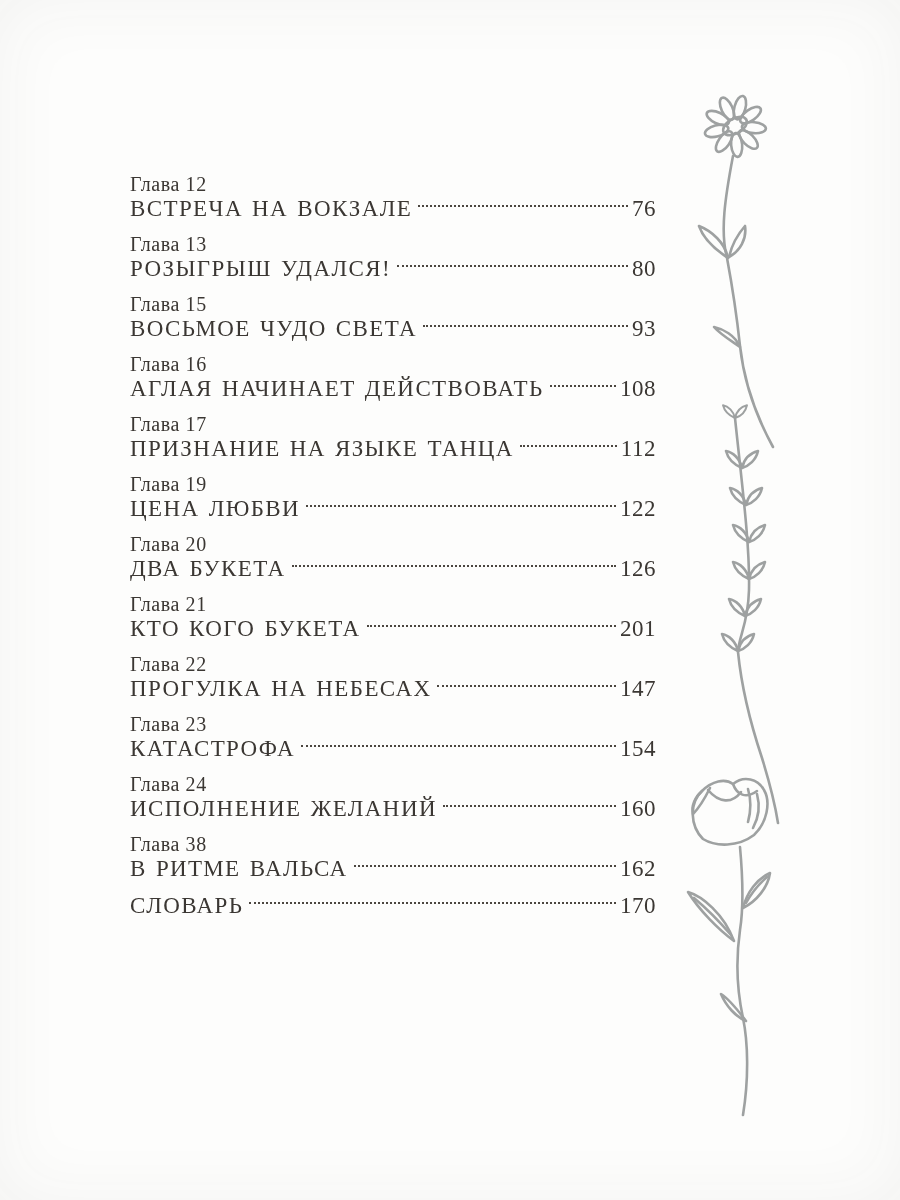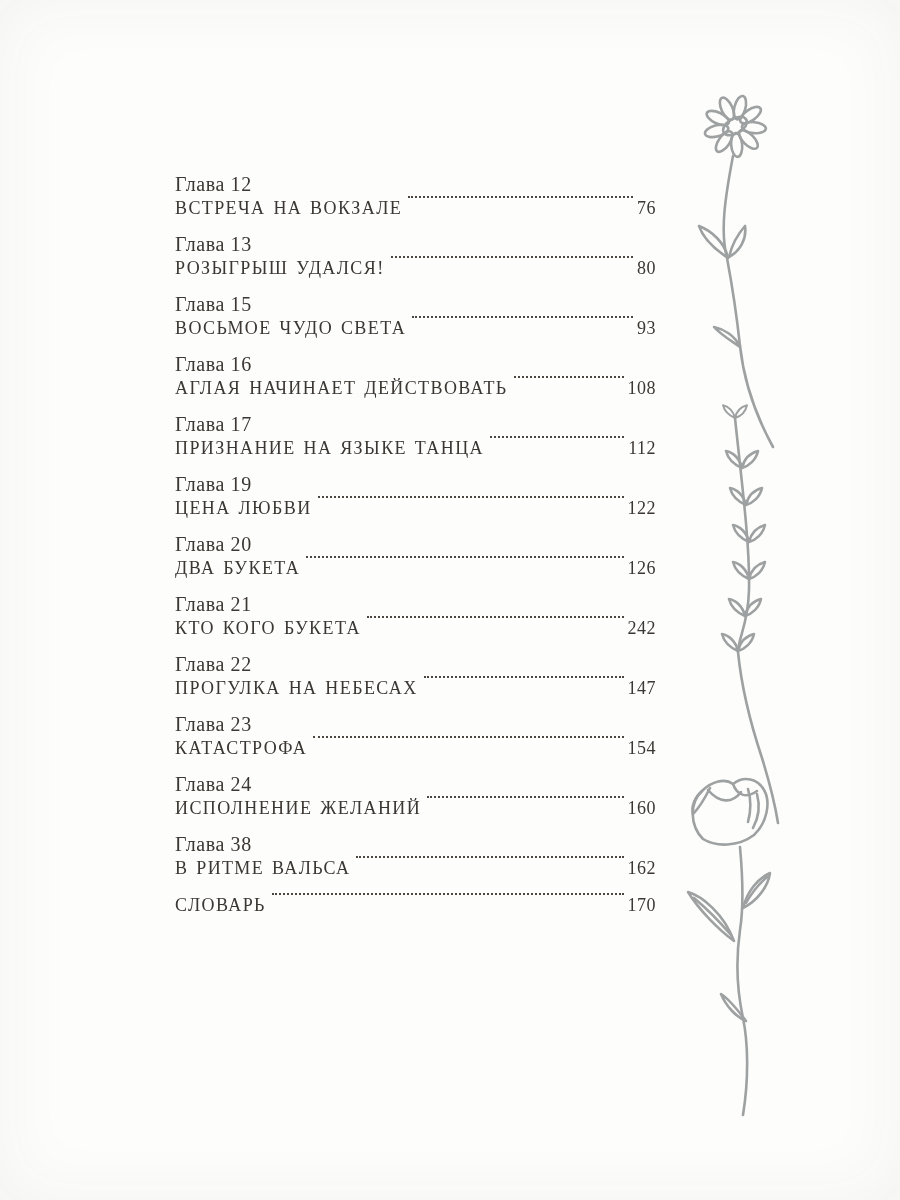--- a/index.html
+++ b/index.html
@@ -21,31 +21,30 @@
     box-shadow: inset 0 0 70px rgba(60,60,60,0.05);
   }
   .toc {
     position: absolute;
     left: 130px;
     top: 173px;
     width: 526px;
   }
   .entry {
     margin-bottom: 12px;
-    margin-left: 45px;
   }
   .chapter {
     font-size: 20px;
     line-height: 23px;
     letter-spacing: 0.6px;
   }
   .row {
     display: flex;
-    align-items: flex-start;
-    font-size: 18px;
+    align-items: center;
+    font-size: 23px;
     line-height: 25px;
   }
   .title {
     white-space: nowrap;
     letter-spacing: 1.4px;
     word-spacing: 2px;
   }
   .dots {
     flex: 1;
     min-width: 16px;
@@ -134,21 +133,21 @@
         <span class="dots"></span>
         <span class="num">126</span>
       </div>
     </div>
 
     <div class="entry">
       <div class="chapter">Глава 21</div>
       <div class="row">
         <span class="title">КТО КОГО БУКЕТА</span>
         <span class="dots"></span>
-        <span class="num">242</span>
+        <span class="num">201</span>
       </div>
     </div>
 
     <div class="entry">
       <div class="chapter">Глава 22</div>
       <div class="row">
         <span class="title">ПРОГУЛКА НА НЕБЕСАХ</span>
         <span class="dots"></span>
         <span class="num">147</span>
       </div>

